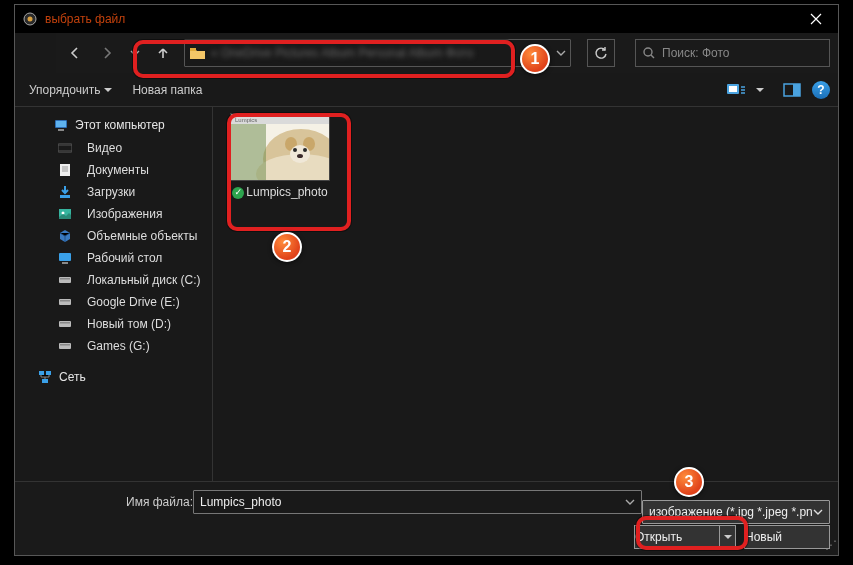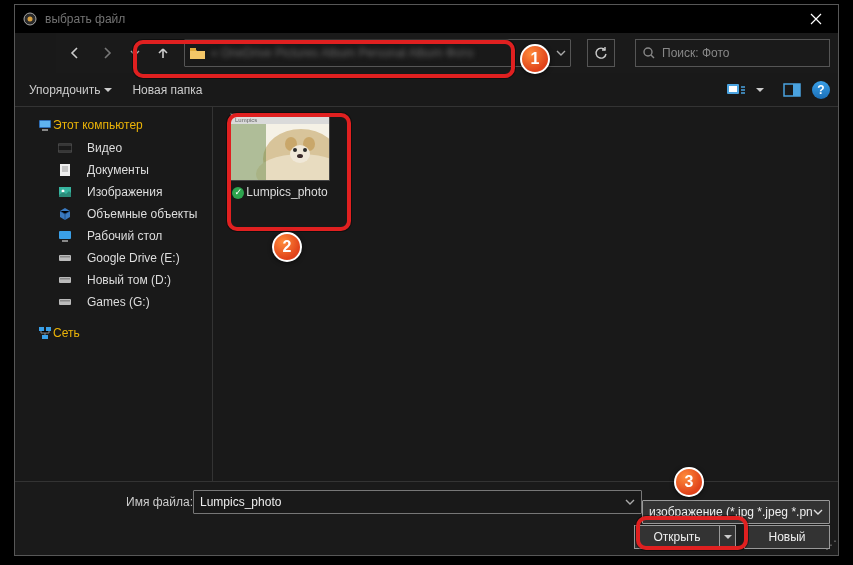--- a/index.html
+++ b/index.html
@@ -26,21 +26,21 @@
 
   
   .titlebar {
     height: 28px;
     background: #000;
     display: flex;
     align-items: center;
     padding-left: 8px;
   }
   .app-icon { width: 14px; height: 14px; margin-right: 8px; }
-  .titlebar .title { color: #737373; font-size: 12px; flex: 1; }
+  .titlebar .title { color: #c2410c; font-size: 12px; flex: 1; }
   .close-btn { width: 44px; height: 28px; display:flex; align-items:center; justify-content:center; color:#fff; }
 
   
   .navrow {
     height: 40px;
     background: #1a1a1a;
     display: flex;
     align-items: center;
     gap: 10px;
     padding: 0 8px;
@@ -113,23 +113,23 @@
     flex:1; display:flex; overflow:hidden;
     background:#191919;
   }
   .sidebar {
     width: 198px;
     border-right:1px solid #333;
     padding: 6px 0;
     overflow-y:auto;
   }
   .side-root {
-    display:flex; align-items:center; 
-    padding: 4px 8px 4px 22px;
-    color:#eab308;
+    display:flex; align-items:center; gap:6px;
+    padding: 4px 8px 4px 38px;
+    color:#e5e5e5;
   }
   .side-item {
     display:flex; align-items:center; gap:14px;
     padding: 3px 8px 3px 42px;
     color:#ddd;
     white-space:nowrap;
   }
   .side-root .ico, .side-item .ico { width:16px; height:16px; flex-shrink:0; }
 
   .filearea {
@@ -190,21 +190,21 @@
     margin-top:20px;
   }
   .row2 {
     display:flex; align-items:center; justify-content:flex-end; gap:8px;
     height:30px; margin-top:6px;
   }
   .dlg-btn {
     width:86px; height:24px;
     background:#333; border:1px solid #999;
     color:#eee; font-size:12px;
-    display:flex; align-items:center; justify-content:center;
+    display:flex; align-items:center; justify-content:flex-start;
   }
   .row2 .open-wrap { display:flex; }
   .row2 .open-arrow {
     width:16px; height:24px;
     background:#333; border:1px solid #999; border-left:none;
     display:flex; align-items:center; justify-content:center;
     color:#ccc;
   }
   .grip {
     position:absolute; right:3px; bottom:3px;
@@ -362,20 +362,29 @@
             <svg width="16" height="16" viewBox="0 0 16 16">
               <rect x="3" y="2" width="10" height="12" fill="#eee"></rect>
               <path d="M5 5 h6 M5 7 h6 M5 9 h6" stroke="#999"></path>
             </svg>
           </span>
           <span>Документы</span>
         </div>
       <div class="side-item">
           <span class="ico">
             <svg width="16" height="16" viewBox="0 0 16 16">
+              <path d="M8 2 v7 M5 6 l3 3 l3 -3" stroke="#3aa0e8" stroke-width="2" fill="none"></path>
+              <rect x="3" y="11" width="10" height="3" fill="#3aa0e8"></rect>
+            </svg>
+          </span>
+          <span>Загрузки</span>
+        </div>
+      <div class="side-item">
+          <span class="ico">
+            <svg width="16" height="16" viewBox="0 0 16 16">
               <rect x="2" y="3" width="12" height="10" fill="#36b49f"></rect>
               <circle cx="6" cy="7" r="1.5" fill="#fff"></circle>
               <path d="M2 11 l4 -3 l3 2 l3 -3 l2 2 v4 h-12" fill="#2a8a78"></path>
             </svg>
           </span>
           <span>Изображения</span>
         </div>
       <div class="side-item">
           <span class="ico">
             <svg width="16" height="16" viewBox="0 0 16 16">
@@ -386,20 +395,29 @@
           <span>Объемные объекты</span>
         </div>
       <div class="side-item">
           <span class="ico">
             <svg width="16" height="16" viewBox="0 0 16 16">
               <rect x="2" y="3" width="12" height="8" fill="#3aa0e8" rx="1"></rect>
               <rect x="5" y="12" width="6" height="2" fill="#888"></rect>
             </svg>
           </span>
           <span>Рабочий стол</span>
+        </div>
+      <div class="side-item">
+          <span class="ico">
+            <svg width="16" height="16" viewBox="0 0 16 16">
+              <rect x="2" y="5" width="12" height="6" fill="#bbb" rx="1"></rect>
+              <rect x="3" y="6" width="10" height="1.5" fill="#888"></rect>
+            </svg>
+          </span>
+          <span>Локальный диск (C:)</span>
         </div>
       <div class="side-item">
           <span class="ico">
             <svg width="16" height="16" viewBox="0 0 16 16">
               <rect x="2" y="5" width="12" height="6" fill="#bbb" rx="1"></rect>
               <rect x="3" y="6" width="10" height="1.5" fill="#888"></rect>
             </svg>
           </span>
           <span>Google Drive (E:)</span>
         </div>

